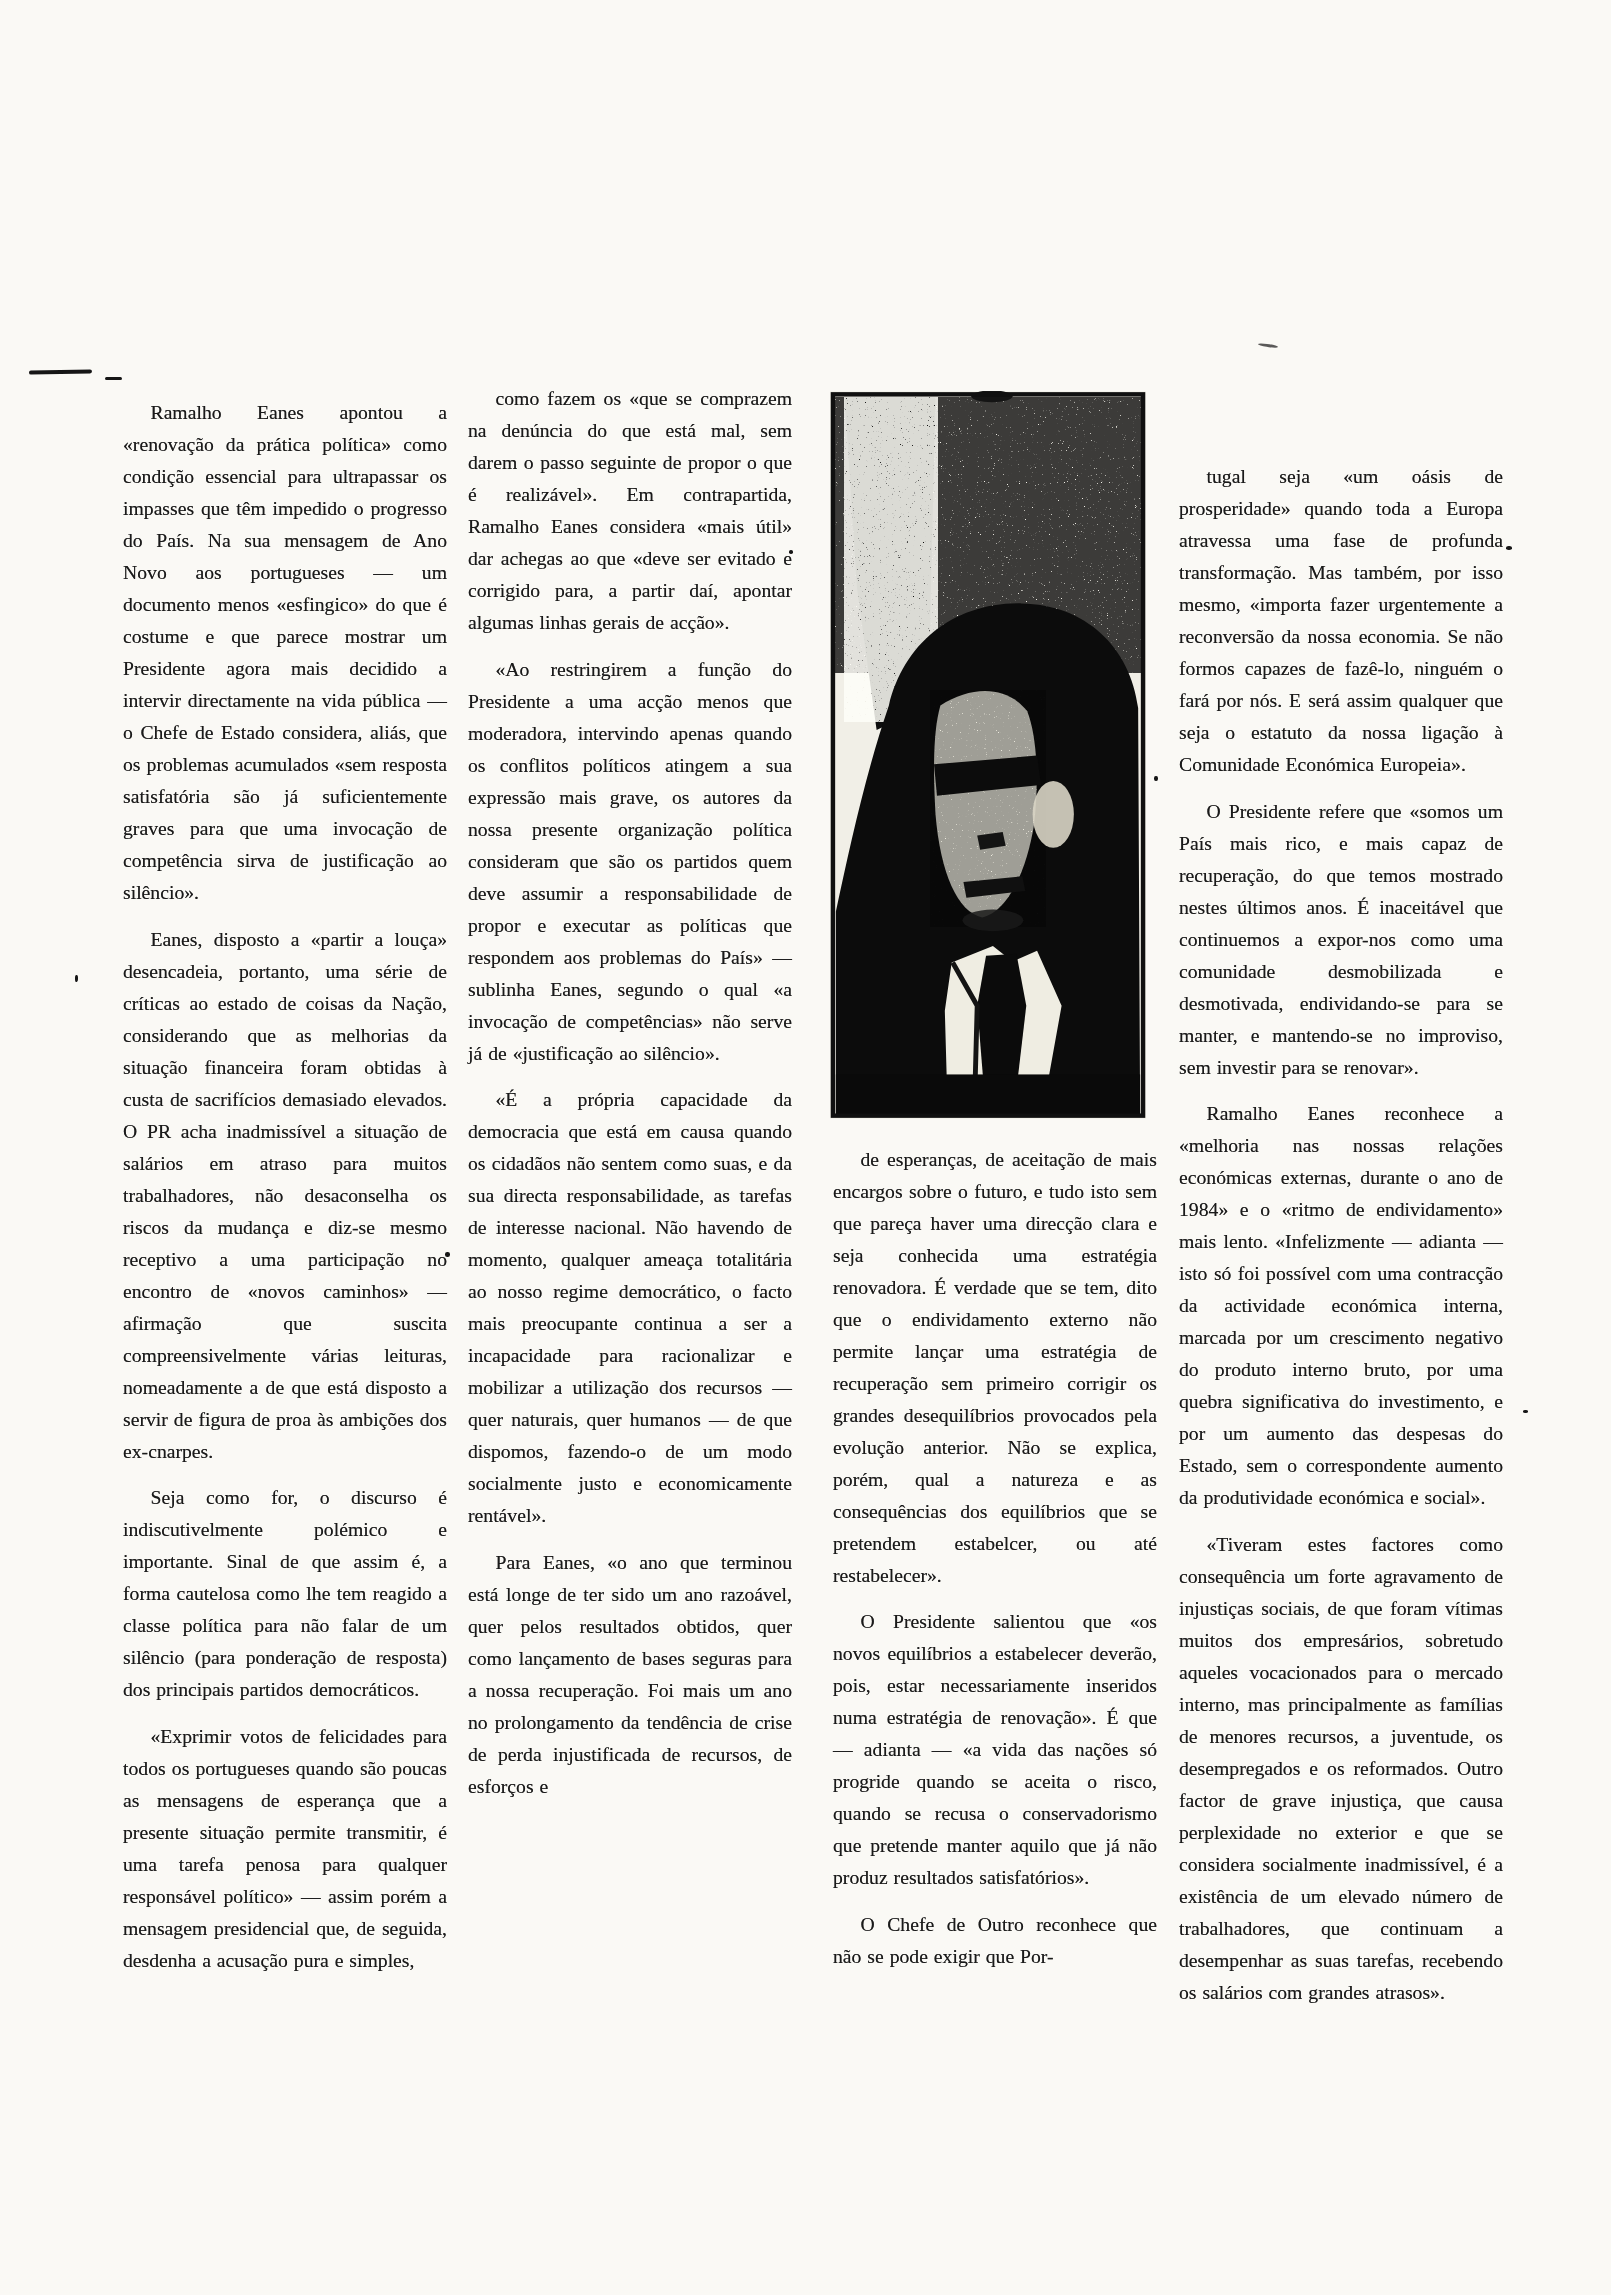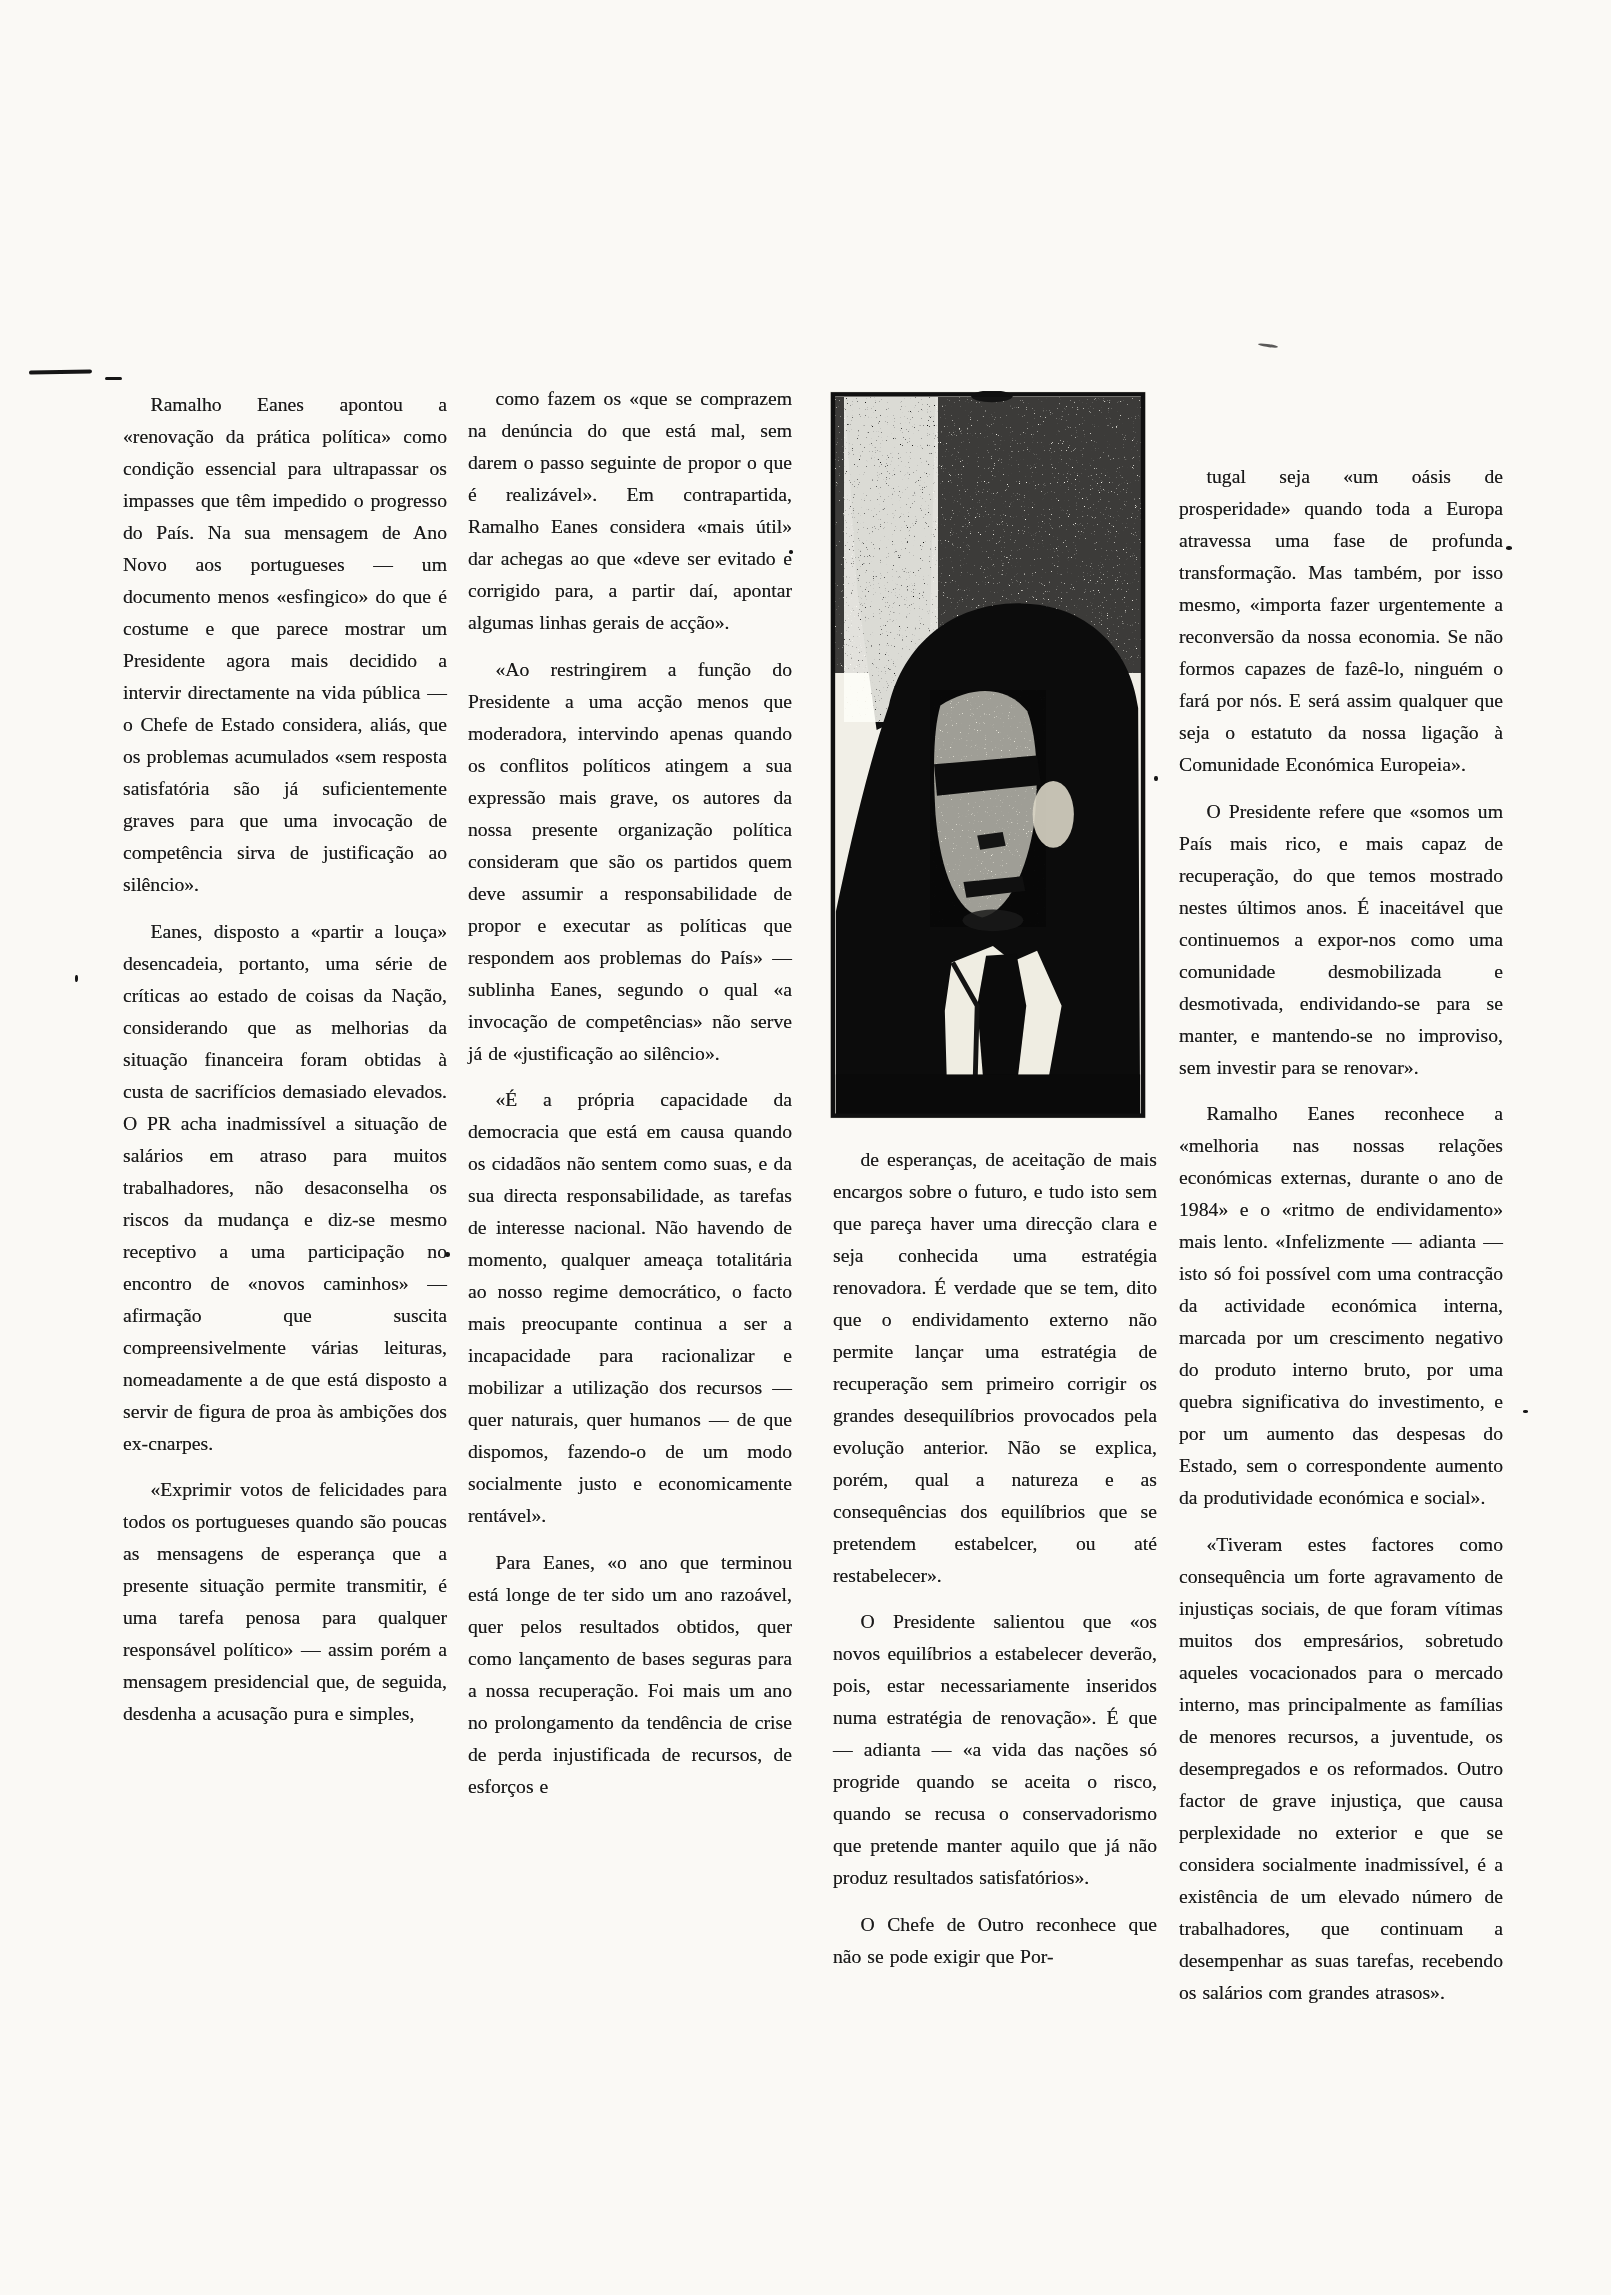--- a/index.html
+++ b/index.html
@@ -10,21 +10,21 @@
   }
   .page{position:absolute;inset:0;}
   .col{position:absolute;width:324px;color:#1a1a1a;}
   .col p{
     margin:0 0 14.7px 0;
     font-size:19.7px;line-height:32px;
     text-align:justify;text-indent:27.5px;
     text-shadow:0 0 0.5px rgba(20,20,20,.6);
     word-spacing:1px;
   }
-  #col1{left:123px;top:388px;}
+  #col1{left:123px;top:396px;}
   #col2{left:468px;top:382px;}
   #col3{left:826px;top:391px;margin-left:7px;}
   #col4{left:1179px;top:460px;}
   .photo{width:316px;height:728px;margin:0 0 23.6px -2.9px;}
   .speck{position:absolute;background:#161616;border-radius:45%;}
   #sp1{left:28.5px;top:370px;width:63px;height:4.4px;border-radius:2px;transform:rotate(-1.2deg);}
   #sp2{left:105px;top:377px;width:16.7px;height:2.9px;border-radius:1.5px;}
   #sp3{left:445px;top:1252px;width:4.9px;height:4.9px;}
   #sp4{left:1506px;top:546px;width:5.9px;height:3.9px;}
   #sp5{left:789px;top:550px;width:3.9px;height:3.9px;}
@@ -44,20 +44,21 @@
   <div class="speck" id="sp4"></div>
   <div class="speck" id="sp5"></div>
   <div class="speck" id="sp6"></div>
   <div class="speck" id="sp7"></div>
   <div class="speck" id="sp8"></div>
   <div class="speck" id="sp9"></div>
 
   <div class="col" id="col1">
     <p>Ramalho Eanes apontou a «renovação da prática política» como condição essencial para ultrapassar os impasses que têm impedido o progresso do País. Na sua mensagem de Ano Novo aos portugueses — um documento menos «esfingico» do que é costume e que parece mostrar um Presidente agora mais decidido a intervir directamente na vida pública — o Chefe de Estado considera, aliás, que os problemas acumulados «sem resposta satisfatória são já suficientemente graves para que uma invocação de competência sirva de justificação ao silêncio».</p>
     <p>Eanes, disposto a «partir a louça» desencadeia, portanto, uma série de críticas ao estado de coisas da Nação, considerando que as melhorias da situação financeira foram obtidas à custa de sacrifícios demasiado elevados. O PR acha inadmissível a situação de salários em atraso para muitos trabalhadores, não desaconselha os riscos da mudança e diz-se mesmo receptivo a uma participação no encontro de «novos caminhos» — afirmação que suscita compreensivelmente várias leituras, nomeadamente a de que está disposto a servir de figura de proa às ambições dos ex-cnarpes.</p>
+    <p>Seja como for, o discurso é indiscutivelmente polémico e importante. Sinal de que assim é, a forma cautelosa como lhe tem reagido a classe política para não falar de um silêncio (para ponderação de resposta) dos principais partidos democráticos.</p>
     <p>«Exprimir votos de felicidades para todos os portugueses quando são poucas as mensagens de esperança que a presente situação permite transmitir, é uma tarefa penosa para qualquer responsável político» — assim porém a mensagem presidencial que, de seguida, desdenha a acusação pura e simples,</p>
   </div>
 
   <div class="col" id="col2">
     <p>como fazem os «que se comprazem na denúncia do que está mal, sem darem o passo seguinte de propor o que é realizável». Em contrapartida, Ramalho Eanes considera «mais útil» dar achegas ao que «deve ser evitado e corrigido para, a partir daí, apontar algumas linhas gerais de acção».</p>
     <p>«Ao restringirem a função do Presidente a uma acção menos que moderadora, intervindo apenas quando os conflitos políticos atingem a sua expressão mais grave, os autores da nossa presente organização política consideram que são os partidos quem deve assumir a responsabilidade de propor e executar as políticas que respondem aos problemas do País» — sublinha Eanes, segundo o qual «a invocação de competências» não serve já de «justificação ao silêncio».</p>
     <p>«É a própria capacidade da democracia que está em causa quando os cidadãos não sentem como suas, e da sua directa responsabilidade, as tarefas de interesse nacional. Não havendo de momento, qualquer ameaça totalitária ao nosso regime democrático, o facto mais preocupante continua a ser a incapacidade para racionalizar e mobilizar a utilização dos recursos — quer naturais, quer humanos — de que dispomos, fazendo-o de um modo socialmente justo e economicamente rentável».</p>
     <p>Para Eanes, «o ano que terminou está longe de ter sido um ano razoável, quer pelos resultados obtidos, quer como lançamento de bases seguras para a nossa recuperação. Foi mais um ano no prolongamento da tendência de crise de perda injustificada de recursos, de esforços e</p>
   </div>
 

